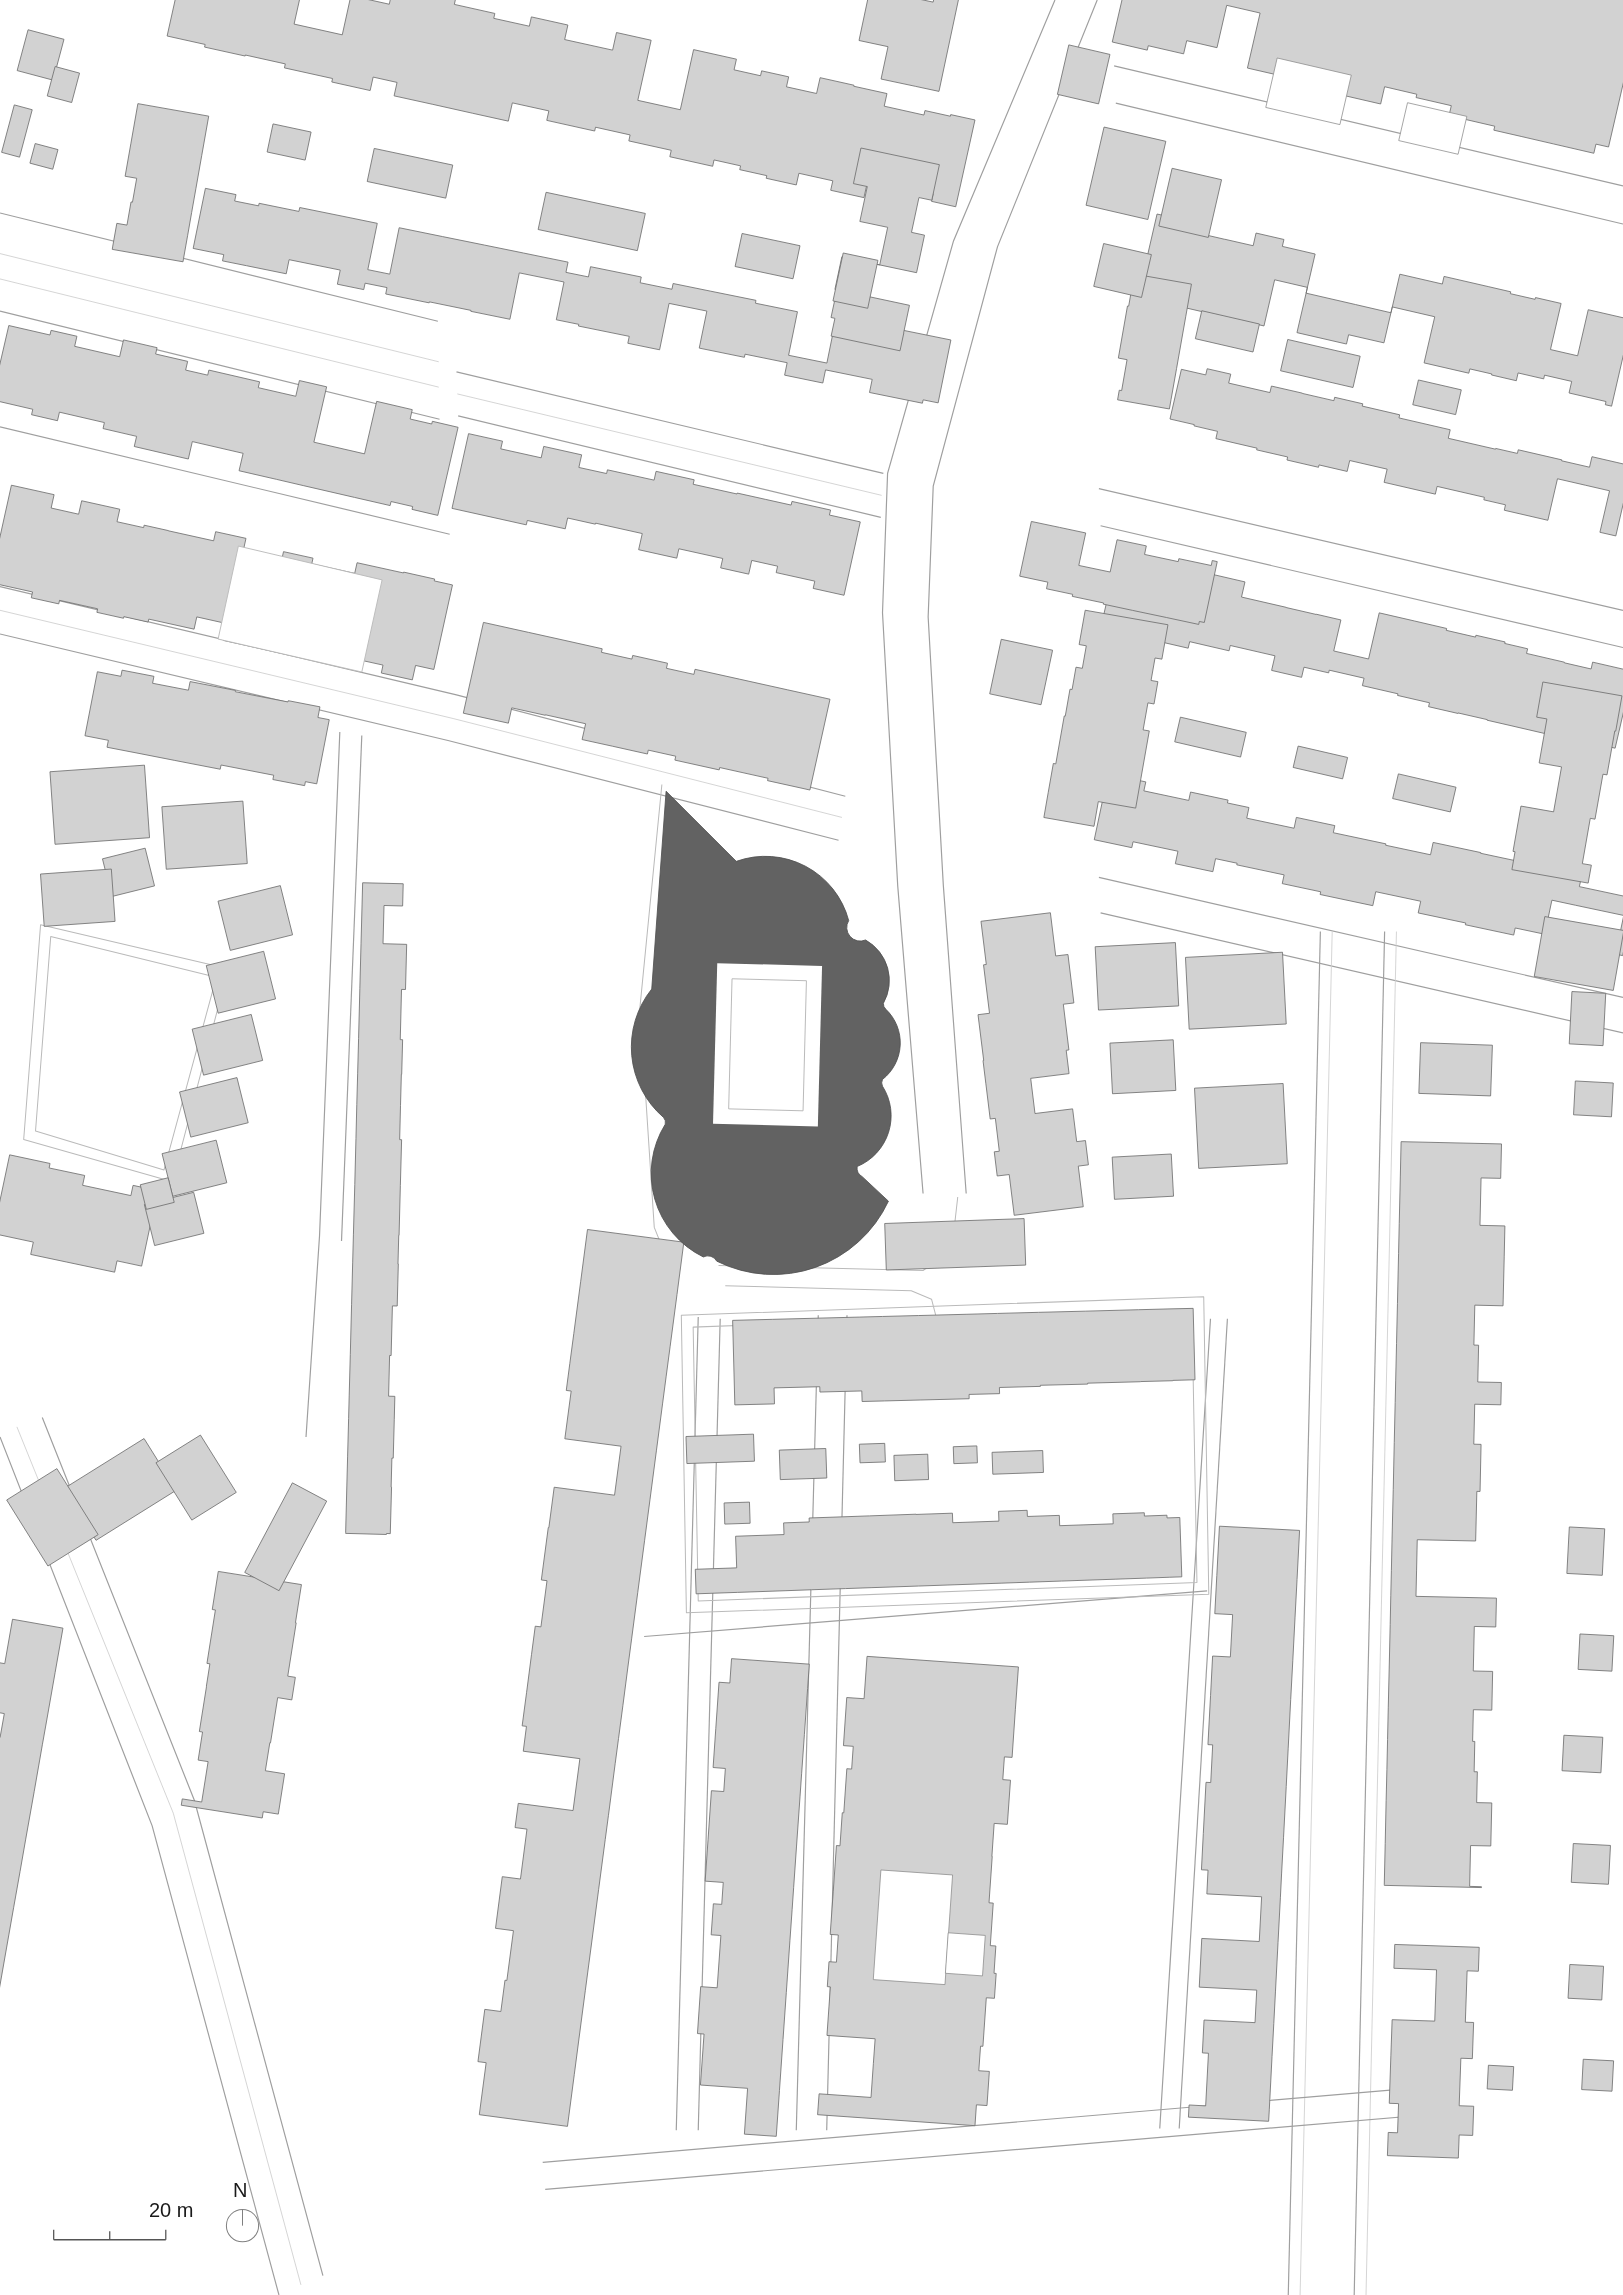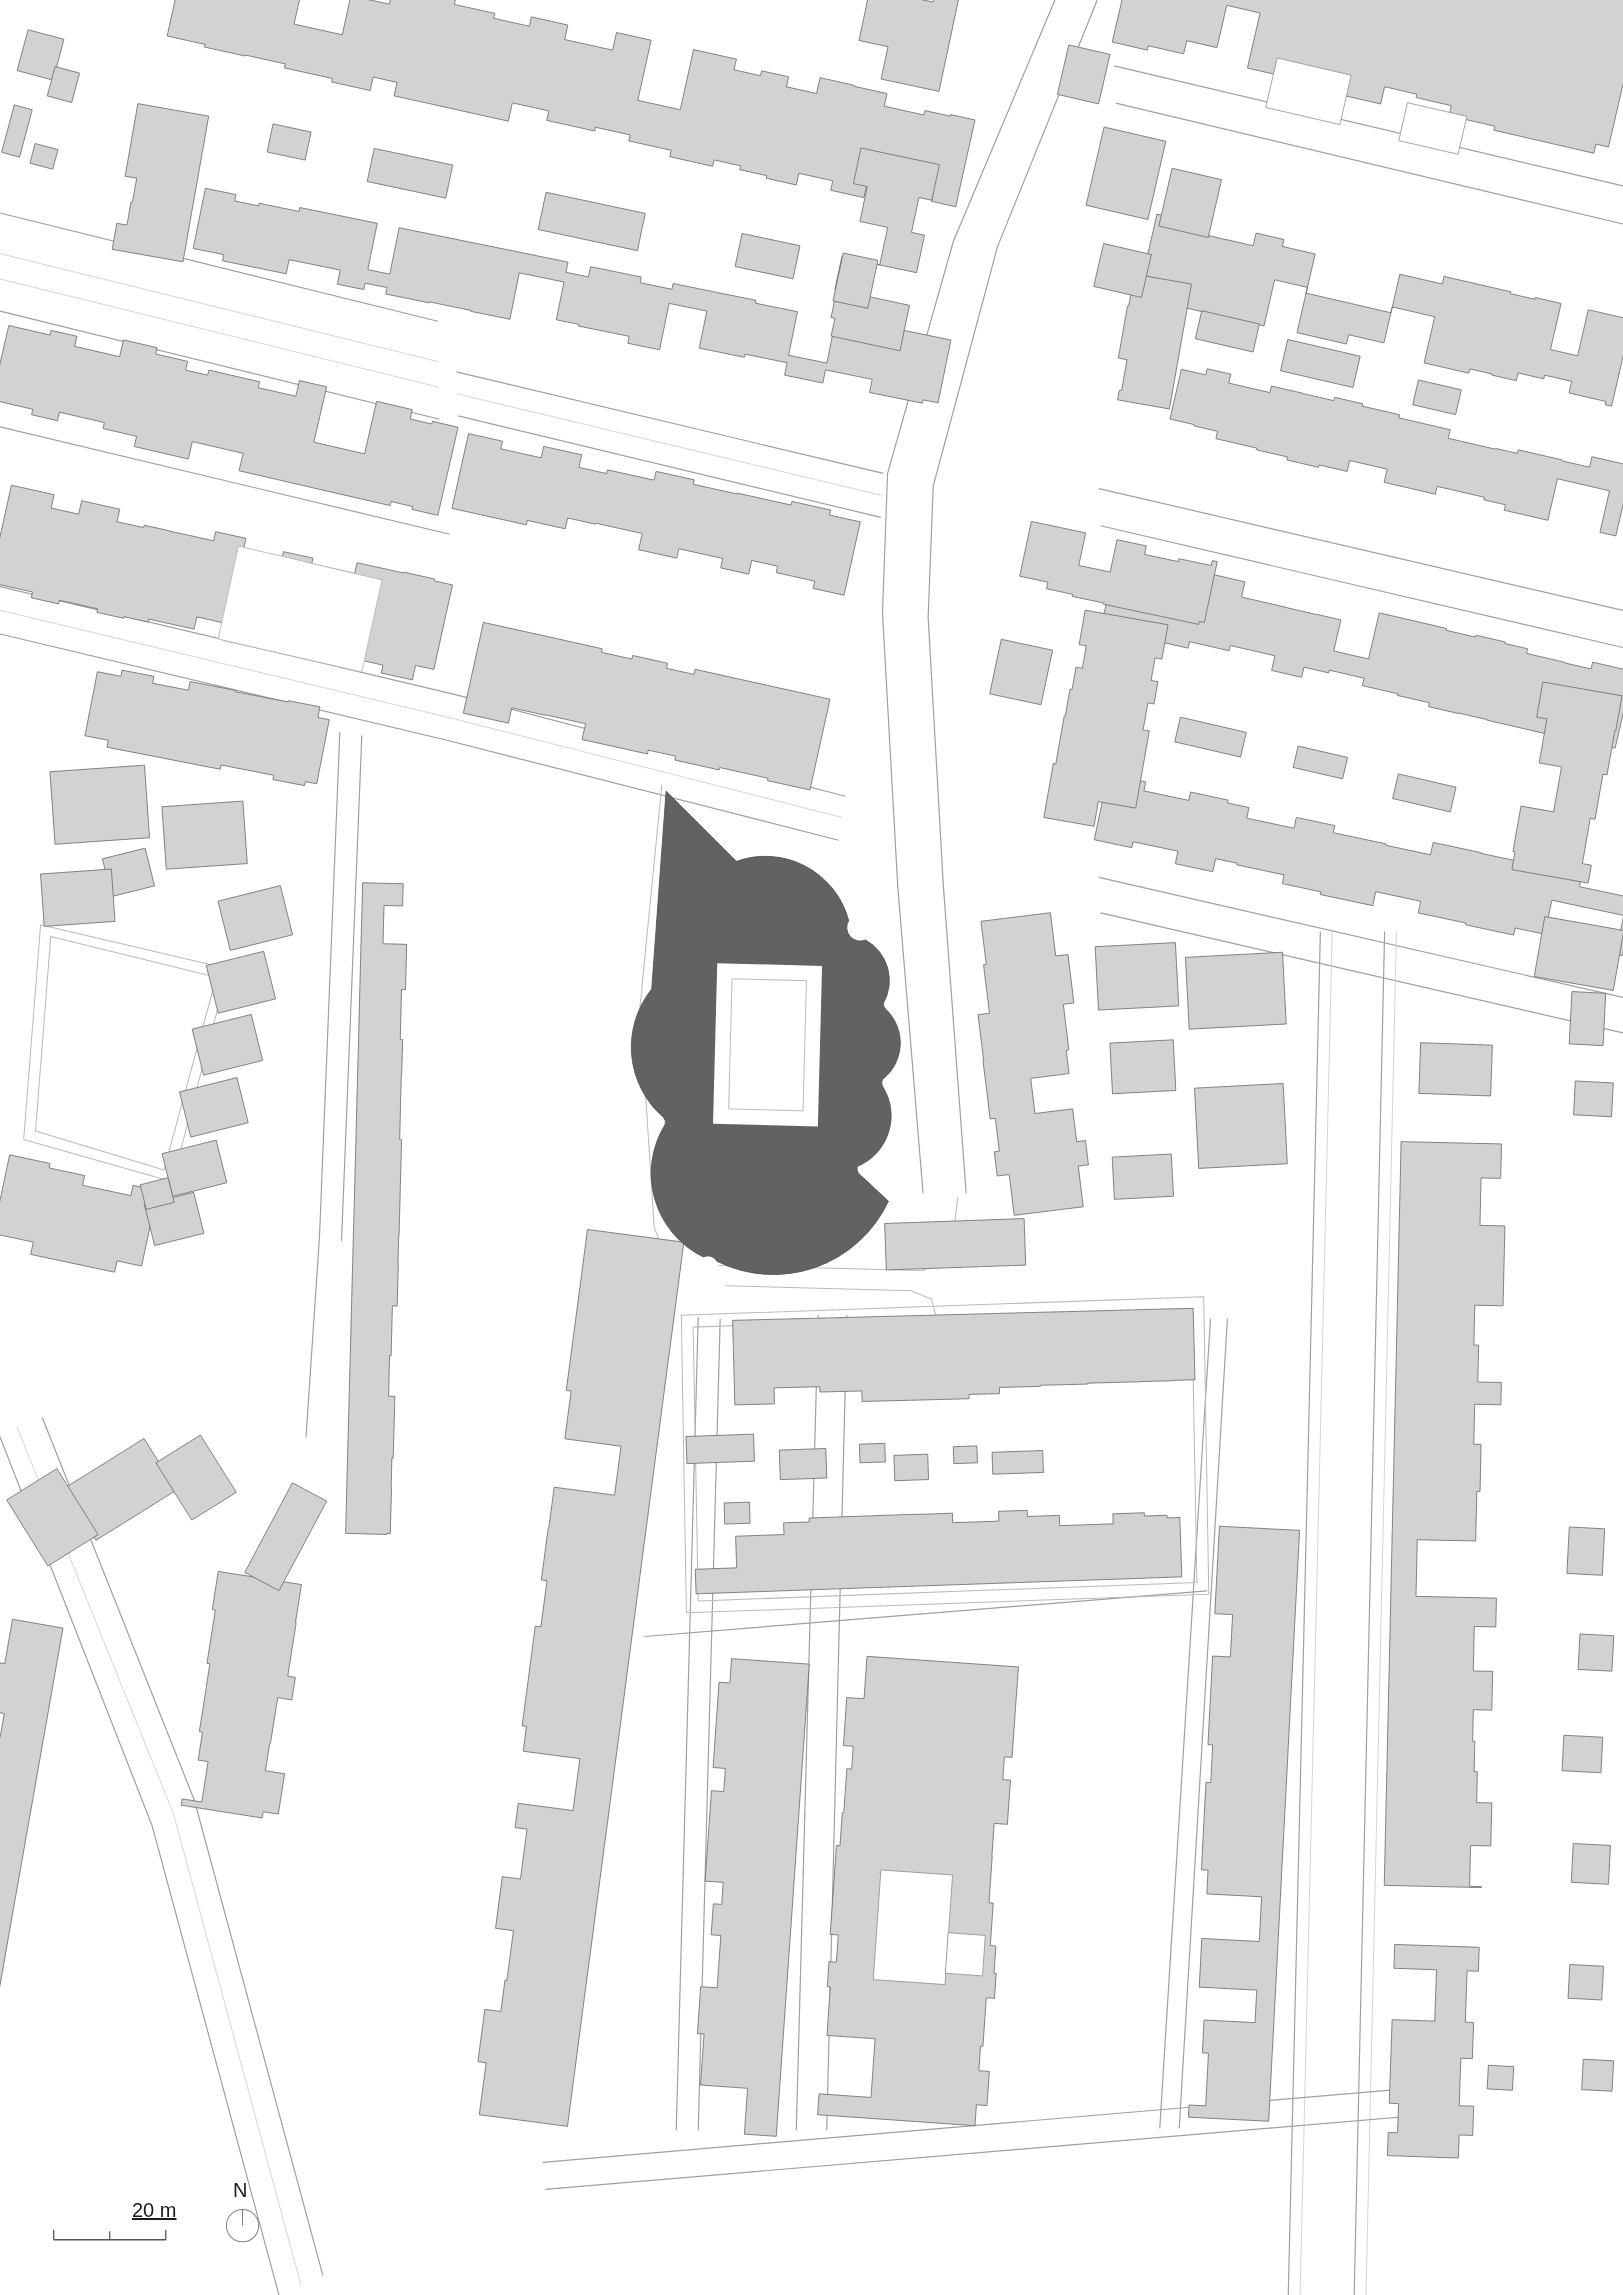--- a/index.html
+++ b/index.html
@@ -152,21 +152,21 @@
       <polygon points="282.0,646.0 452.0,686.0 428.0,795.0 258.0,756.0" fill="#ffffff" stroke="#bababa" stroke-width="1.1"></polygon>
       <polygon points="1042.1,2212.2 1126.9,2218.1 1117.9,2347.8 1033.1,2341.9" fill="#ffffff" stroke="#8a8a8a" stroke-width="0.9"></polygon>
       <polygon points="1121.7,2286.5 1165.6,2289.6 1162.3,2337.5 1118.4,2334.4" fill="#ffffff" stroke="#8a8a8a" stroke-width="0.9"></polygon>
       <polygon points="1510.9,68.6 1598.6,88.9 1585.1,147.4 1497.4,127.1" fill="#ffffff" stroke="#8a8a8a" stroke-width="0.9"></polygon>
       <polygon points="1665.1,121.5 1735.3,137.7 1724.9,182.5 1654.7,166.3" fill="#ffffff" stroke="#8a8a8a" stroke-width="0.9"></polygon>
       <path d="M 788 936 L 871 1019 A 102 102 0 0 1 1004 1089 A 16 16 0 0 0 1024 1112 A 55 55 0 0 1 1045 1187 A 9 9 0 0 0 1048 1194 A 55 55 0 0 1 1044 1277 A 9 9 0 0 0 1044 1285 A 65 65 0 0 1 1014 1380 A 12 12 0 0 0 1020 1392 L 1051 1421 A 150 150 0 0 1 848 1492 A 12 12 0 0 0 832 1487 A 110 110 0 0 1 787 1330 A 9 9 0 0 0 785 1322 A 110 110 0 0 1 771 1170 Z" fill="#626262" stroke="#4f4f4f" stroke-width="1"></path>
       <polygon points="848.5,1139.4 972.5,1142.7 967.5,1332.6 843.5,1329.3" fill="#ffffff"></polygon>
       <polygon points="866.0,1157.9 954.0,1160.2 950.0,1314.1 862.0,1311.8" fill="#ffffff" stroke="#b5b5b5" stroke-width="1.1"></polygon>
     </svg>
 
-  <span class="legend-label" style="left:132px;top:2200px;text-decoration:underline;">20 m</span>
+  <span class="legend-label" style="left:149px;top:2200px;">20 m</span>
 
   <svg class="legend-svg" style="left:52px;top:2222px;" width="118" height="22" xmlns="http://www.w3.org/2000/svg" viewBox="0 0 140 26">
     <path d="M2 21 H135 M2 9 V21 M68.5 11 V21 M135 9 V21" stroke="#555555" stroke-width="1.5" fill="none"></path>
   </svg>
 
   <span class="legend-label" style="left:233px;top:2180px;">N</span>
 
   <svg class="legend-svg" style="left:223px;top:2207px;" width="39" height="39" xmlns="http://www.w3.org/2000/svg" viewBox="0 0 46 46">
     <circle cx="23" cy="22" r="19" stroke="#808080" stroke-width="1.2" fill="none"></circle>
     <line x1="23" y1="3" x2="23" y2="22" stroke="#808080" stroke-width="1.2"></line>

